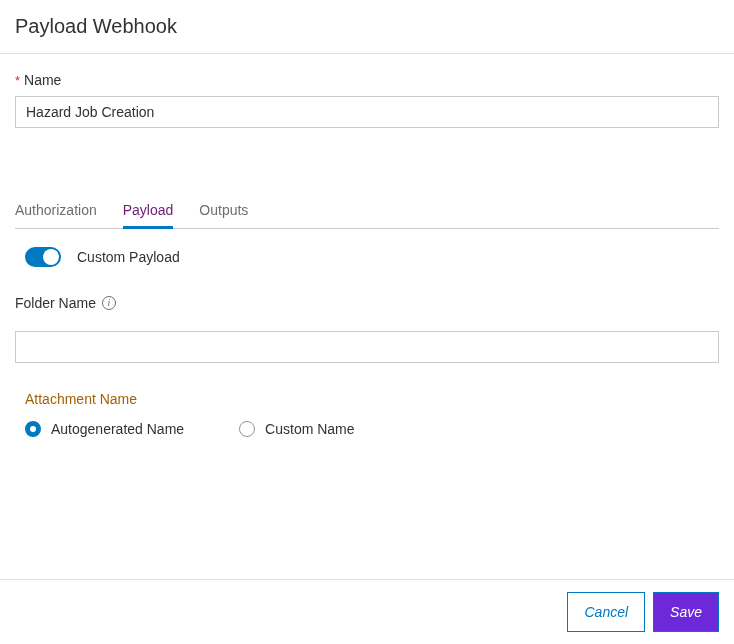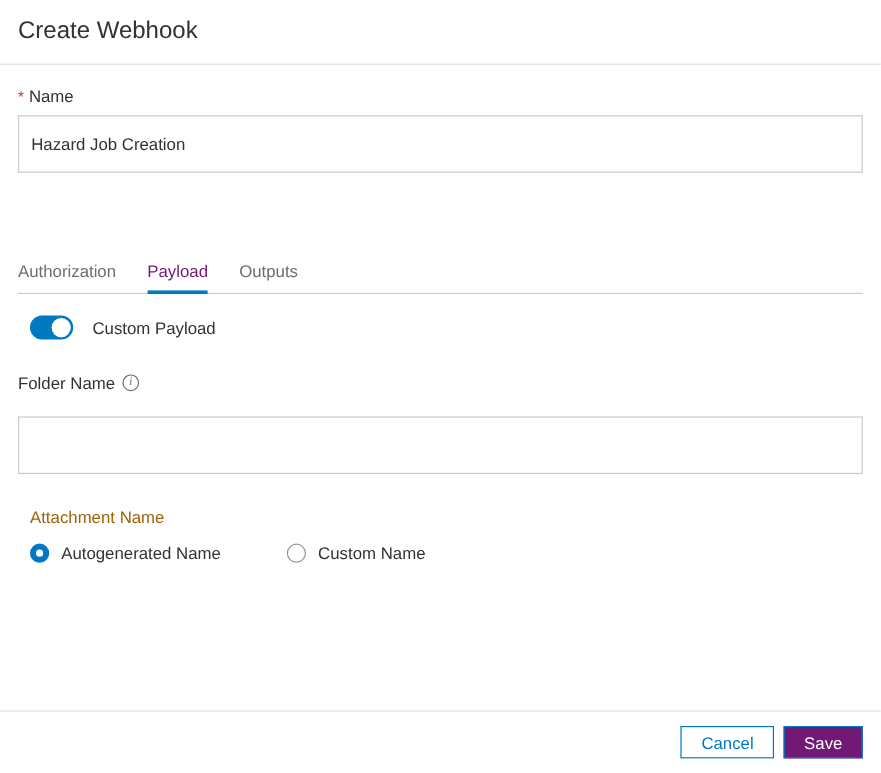--- a/index.html
+++ b/index.html
@@ -39,21 +39,21 @@
       color: #323232;
       margin-bottom: 8px;
     }
     .required-asterisk {
       color: #d83020;
       margin-right: 4px;
       font-size: 13px;
     }
     .text-input {
       width: 100%;
-      height: 48px;
+      height: 32px;
       padding: 5px 10px;
       border: 1px solid #cacaca;
       font-size: 14px;
       color: #323232;
       background: #ffffff;
     }
     .tabs {
       display: flex;
       border-bottom: 1px solid #cacaca;
       margin-top: 22px;
@@ -166,45 +166,46 @@
       color: #323232;
     }
     .footer {
       border-top: 1px solid #e0e0e0;
       padding: 12px 15px;
       display: flex;
       justify-content: flex-end;
       gap: 8px;
     }
     .btn {
-      height: 27px;
+      height: 40px;
       padding: 0 16px;
       font-size: 14px;
       cursor: pointer;
       display: inline-flex;
       align-items: center;
       justify-content: center;
       border: 1px solid transparent;
+      font-style: italic;
     }
     .btn-secondary {
       background: #ffffff;
       color: #0079c1;
       border-color: #0079c1;
     }
     .btn-primary {
-      background: #701a75;
+      background: #6d28d9;
       color: #ffffff;
       border-color: #0079c1;
     }
   </style>
 </head>
 <body>
 
 <div class="header">
-  <h1>Create Webhook</h1>
+  <h1>Payload Webhook</h1>
 </div>
 <hr class="divider">
 
 <div class="content">
 
   <div class="field-label">
     <span class="required-asterisk">*</span>
     <span>Name</span>
   </div>
   <input type="text" class="text-input" value="Hazard Job Creation" style="">

